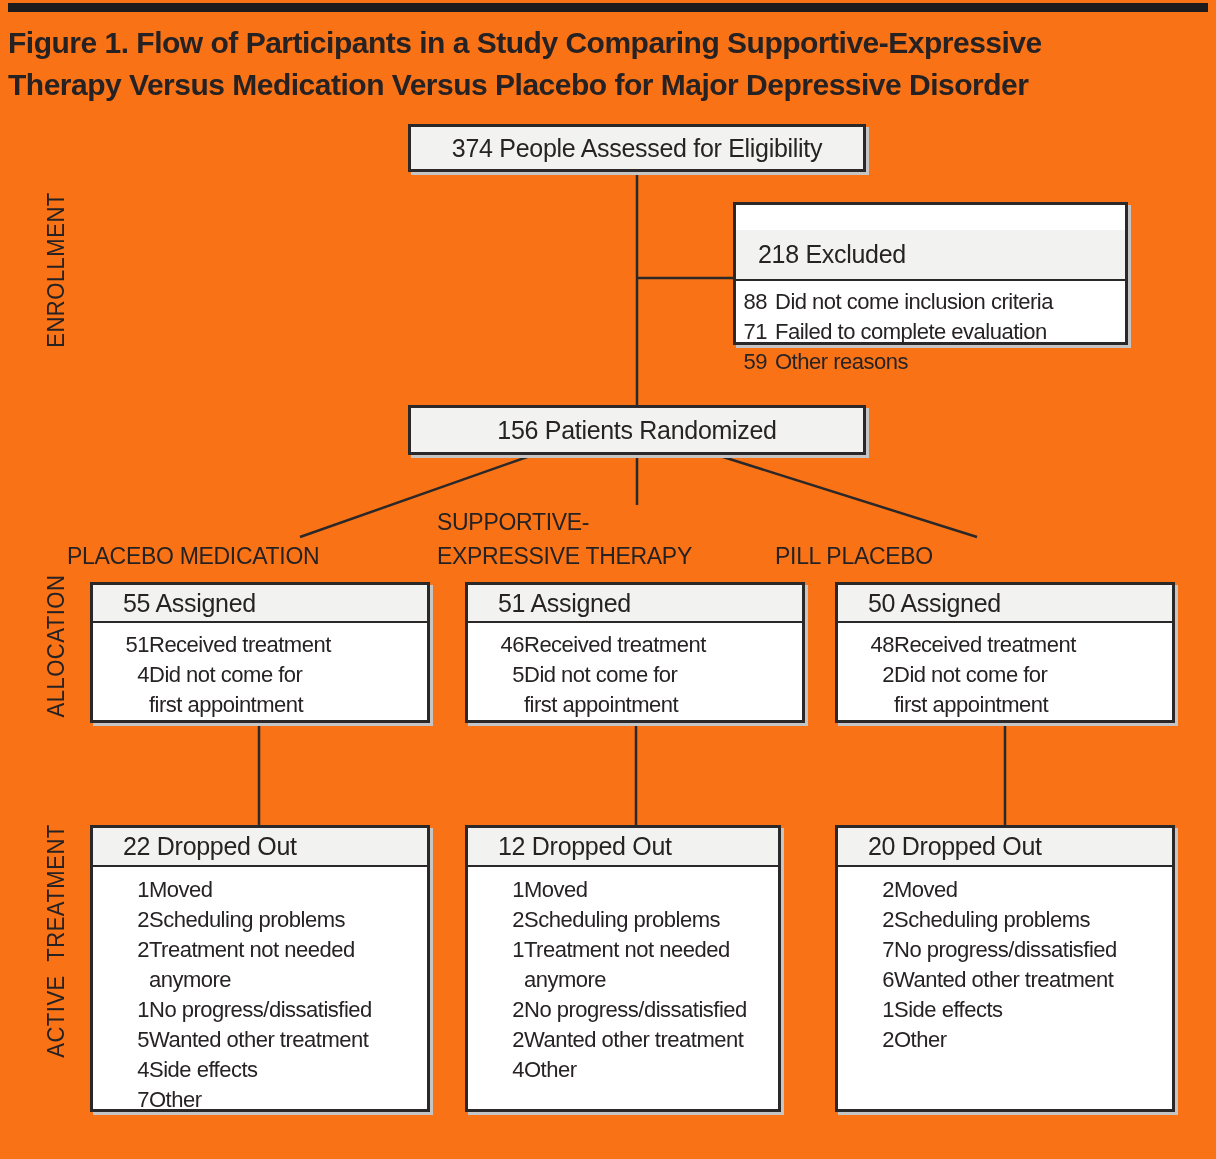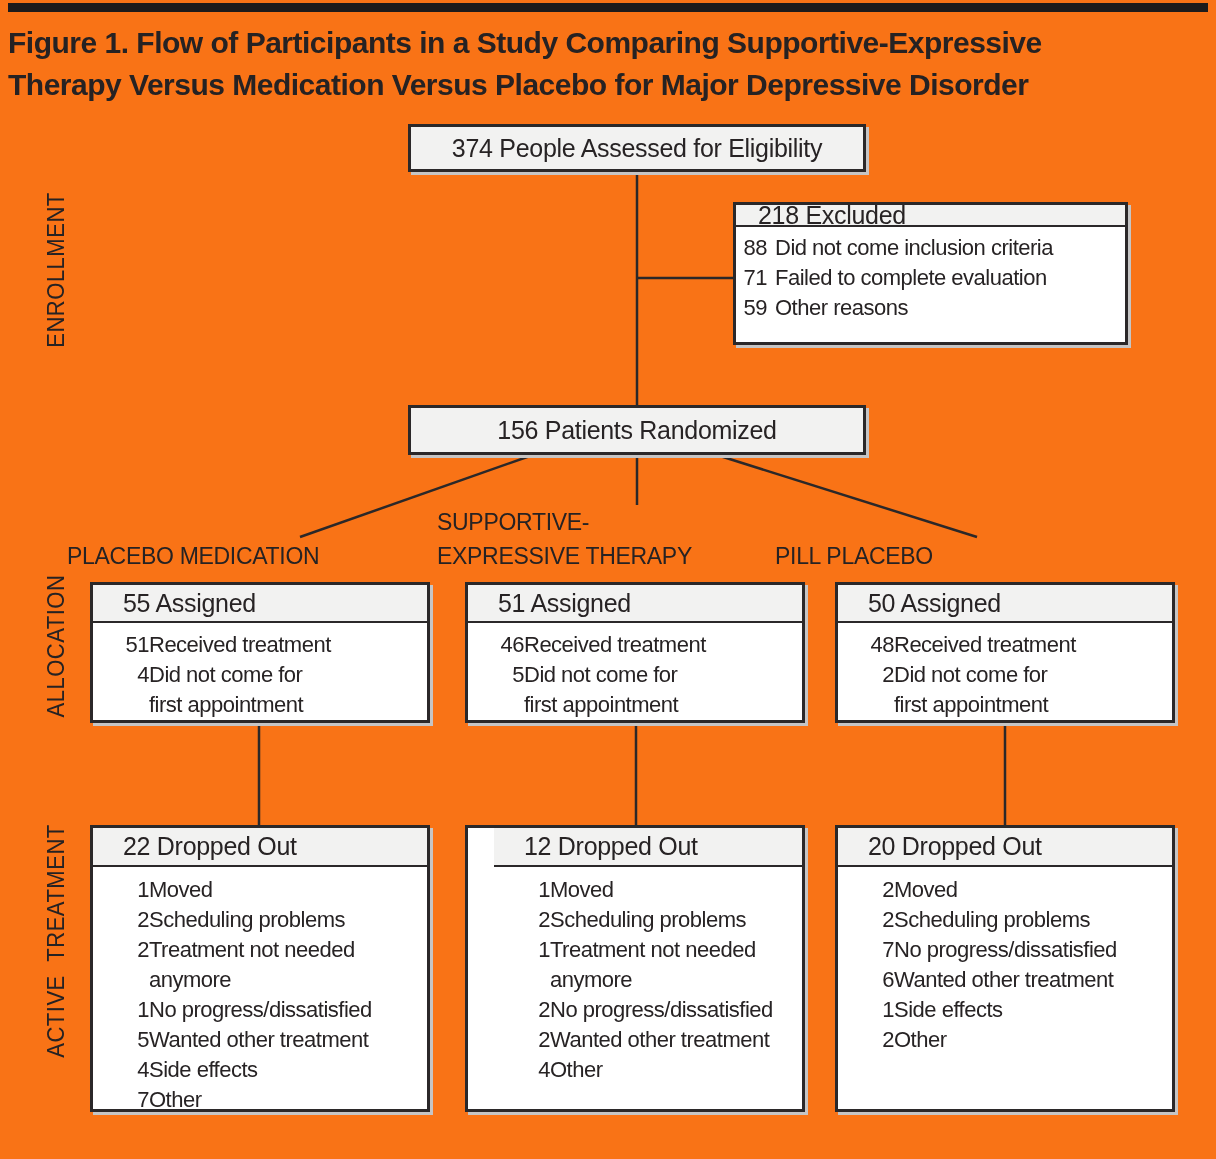--- a/index.html
+++ b/index.html
@@ -26,21 +26,21 @@
   }
   .box-header{
     background:#f2f2f1;border-bottom:2px solid #2b2829;display:flex;align-items:center;
     padding-left:30px;font-size:25px;letter-spacing:-0.3px;white-space:nowrap;box-sizing:border-box;
   }
   .box-body{padding-top:7px;}
   .row{display:flex;line-height:30px;font-size:22px;letter-spacing:-0.5px;white-space:nowrap;}
   .row .num{width:26px;text-align:right;flex:0 0 auto;}
   .row .lbl{margin-left:0;}
 
-  .excluded .box-header{height:22px;padding-left:22px;}
+  .excluded .box-header{height:51px;padding-left:22px;margin-top:25px;}
   .excluded .box-body{padding-top:6px;padding-left:3px;}
   .excluded .row .num{width:28px;}
   .excluded .row .lbl{margin-left:8px;}
 
   .alloc .box-header{height:38px;}
   .alloc .box-body{padding-left:30px;}
   .drop .box-header{height:39px;}
   .drop .box-body{padding-top:8px;padding-left:30px;}
 
   .arm-label{
@@ -187,21 +187,21 @@
         <div class="row">
           <span class="num">4</span>
           <span class="lbl">Side effects</span>
         </div>
         <div class="row">
           <span class="num">7</span>
           <span class="lbl">Other</span>
         </div>
       </div>
   </div>
-  <div class="box drop" style="left:465px;top:825px;width:340px;height:287px;padding-left:26px;">
+  <div class="box drop" style="left:465px;top:825px;width:316px;height:287px;">
     <div class="box-header">12 Dropped Out</div>
     <div class="box-body">
         <div class="row">
           <span class="num">1</span>
           <span class="lbl">Moved</span>
         </div>
         <div class="row">
           <span class="num">2</span>
           <span class="lbl">Scheduling problems</span>
         </div>

